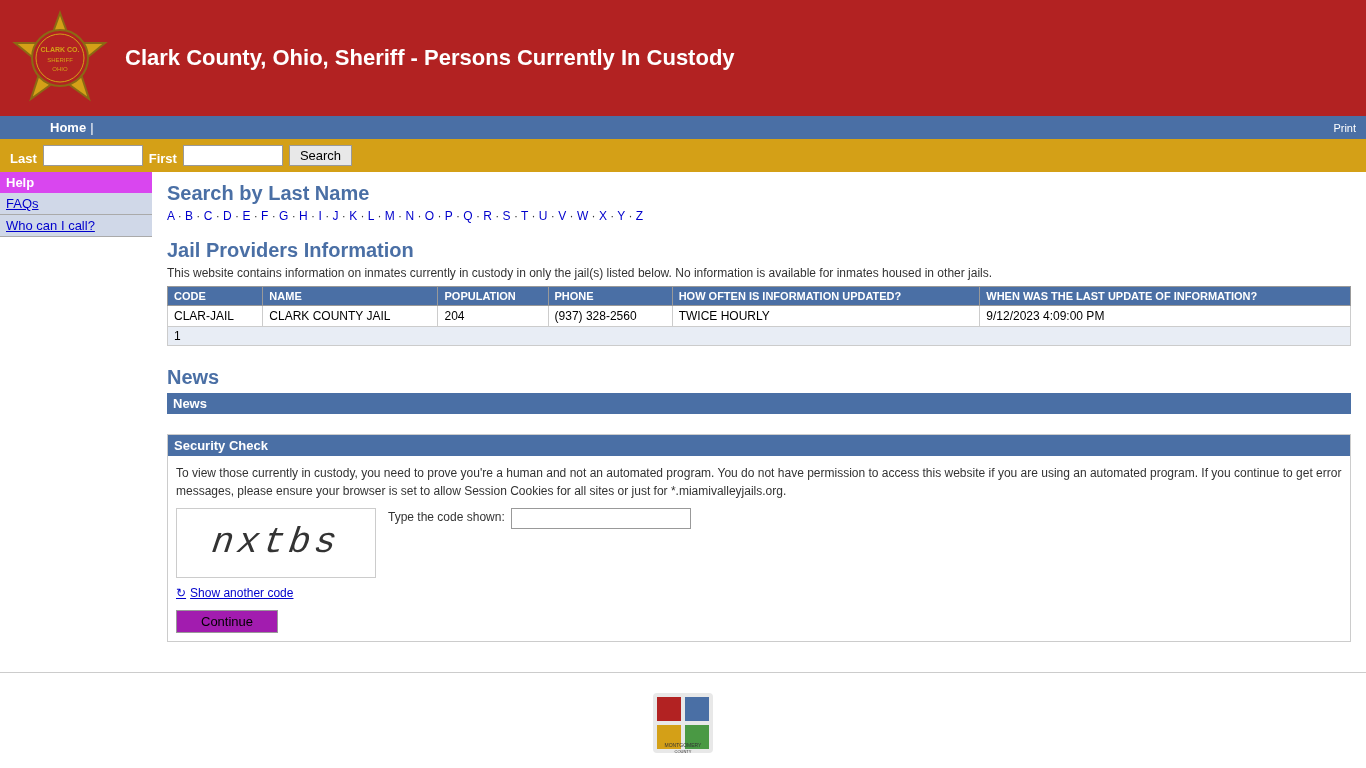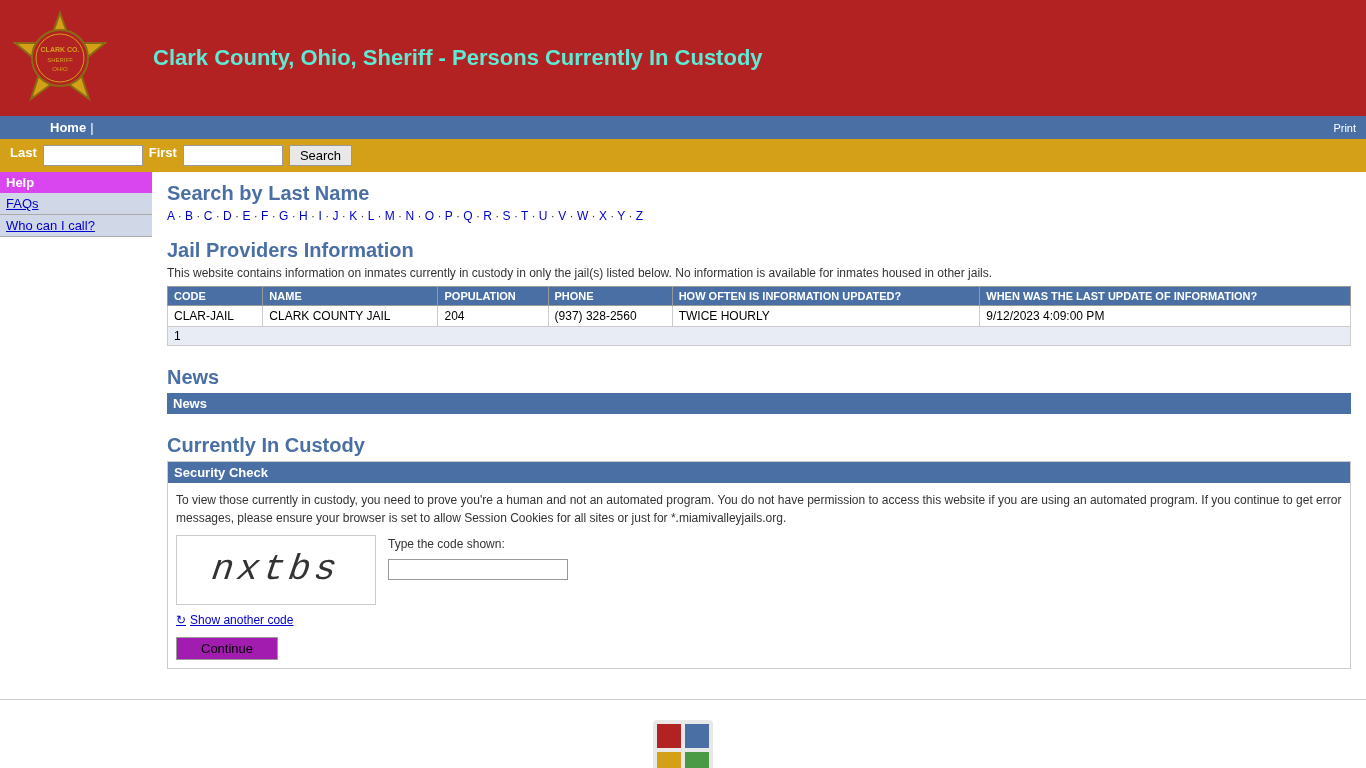--- a/index.html
+++ b/index.html
@@ -13,24 +13,23 @@
       padding: 8px 10px;
       min-height: 115px;
     }
     #header-logo {
       width: 100px;
       height: 100px;
       margin-right: 15px;
       flex-shrink: 0;
     }
     #header-title {
-      color: #5eead4;
+      color: #ffffff;
       font-size: 22px;
       font-weight: bold;
-      margin-left: 28px;
     }
 
     
     #navbar {
       background: #4a6fa5;
       display: flex;
       justify-content: space-between;
       align-items: center;
       padding: 4px 10px;
     }
@@ -42,21 +41,21 @@
       font-weight: bold;
     }
     #navbar-separator { color: #fff; font-size: 13px; }
     #navbar-print { color: #fff; font-size: 11px; cursor: pointer; }
 
     
     #searchbar {
       background: #d4a017;
       padding: 6px 10px;
       display: flex;
-      align-items: flex-start;
+      align-items: flex-end;
       gap: 6px;
     }
     #searchbar label { color: #fff; font-weight: bold; font-size: 13px; }
     #searchbar input {
       border: 1px solid #999;
       padding: 2px 4px;
       font-size: 13px;
       width: 100px;
     }
     #search-button {
@@ -197,21 +196,21 @@
     }
     #captcha-text {
       font-family: 'Courier New', monospace;
       font-size: 36px;
       font-style: italic;
       color: #333;
       transform: skew(-8deg);
       letter-spacing: 4px;
       user-select: none;
     }
-    #captcha-right { display: flex; flex-direction: column; gap: 6px; }
+    #captcha-right { display: flex; flex-direction: row; gap: 6px; }
     #captcha-type-label { font-size: 12px; color: #333; }
     #captcha-input {
       border: 1px solid #999;
       padding: 2px 4px;
       font-size: 13px;
       width: 180px;
     }
     #show-another-code {
       color: #00c;
       text-decoration: underline;
@@ -352,21 +351,20 @@
         </tfoot>
       </table>
     </div>
 
     <div id="news-section">
       <div class="section-title">News</div>
       <div class="inner-table-header">News</div>
     </div>
 
     <div id="custody-section">
-      <div class="section-title">Currently In Custody</div>
       <div id="security-check-box">
         <div id="security-check-header">Security Check</div>
         <div id="security-check-body">
           <span>To view those currently in custody, you need to prove you're a human and not an automated program. You do not have permission to access this website if you are using an automated program. If you continue to get error messages, please ensure your browser is set to allow Session Cookies for all sites or just for *.miamivalleyjails.org.</span>
           <div id="captcha-area">
             <div id="captcha-image">
               <span id="captcha-text">nxtbs</span>
             </div>
             <div id="captcha-right">
               <span id="captcha-type-label">Type the code shown:</span>

